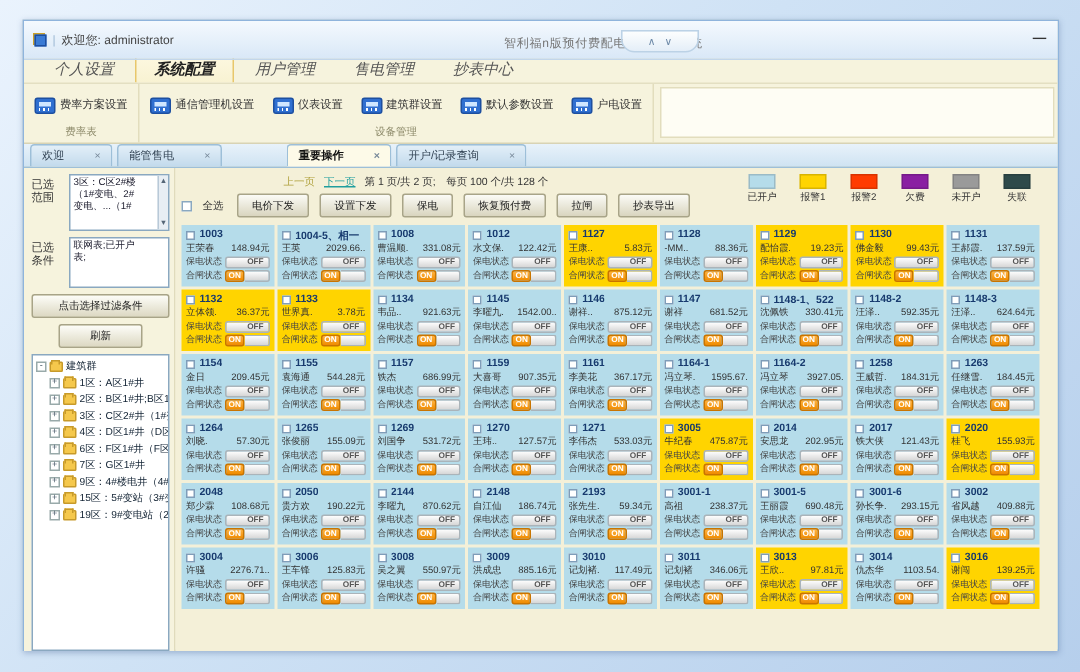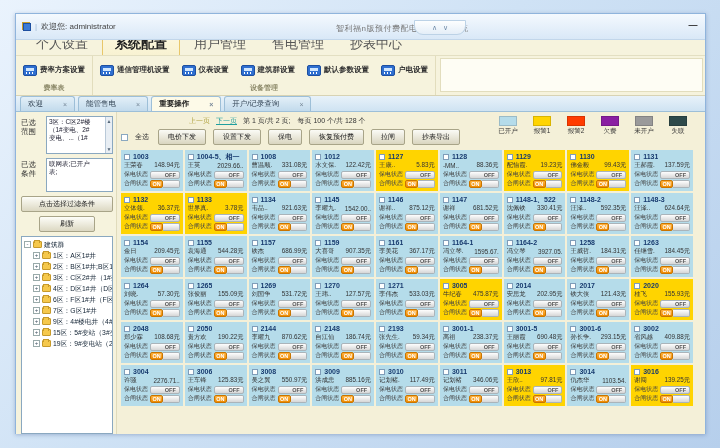--- a/index.html
+++ b/index.html
@@ -21,44 +21,44 @@
   .wtitle { position:absolute; left:320px; top:9px; font-size:8px; color:#777; letter-spacing:.5px; }
   .collapse-pill { position:absolute; left:398px; top:6px; width:52px; height:15px;
     border:1px solid #bcd2e6; border-radius:0 0 9px 9px; background:linear-gradient(#fdfefe,#e4eef8);
     display:flex; align-items:center; justify-content:center; gap:6px; font-size:7px; color:#6e8aa8; }
   .minbtn { position:absolute; right:4px; top:6px; width:16px; height:12px; font-size:9px; line-height:10px;
     text-align:center; color:#333; font-weight:bold; }
 
   
   .ribbontabs { height:16px; background:#f6f3dd; border-bottom:1px solid #e3dfc2;
     display:flex; align-items:flex-end; padding-left:8px; gap:2px; }
-  .rtab { font-size:13px; color:#555; padding:2px 12px 2px; }
+  .rtab { font-size:10px; color:#555; padding:2px 12px 2px;font-style:italic; }
   .rtab.active { font-weight:bold; color:#222; background:linear-gradient(#fdf8e0,#f8f2d2);
     border:1px solid #e8c76a; border-bottom:none; border-radius:2px 2px 0 0;margin-top:29px; }
 
   
-  .ribbon { height:40px; display:flex; background:#f6f3dd; border-bottom:1px solid #d8d3b4;font-weight:bold; }
+  .ribbon { height:40px; display:flex; background:#f6f3dd; border-bottom:1px solid #d8d3b4; }
   .rgroup { display:flex; flex-direction:column; border-right:1px solid #e2ddbd; padding:2px 4px 0; }
   .rbtns { flex:1; display:flex; align-items:center; gap:6px; }
   .rbtn { display:flex; align-items:center; gap:3px; padding:2px 3px; border-radius:2px; }
   .mon { width:14px; height:11px; background:#2f6fd0; border:1px solid #1d4fa0; border-radius:2px; position:relative; flex:0 0 auto; }
   .mon:before { content:""; position:absolute; left:2px; top:2px; right:2px; bottom:4px; background:#cfe6ff; }
   .mon:after { content:""; position:absolute; left:2px; bottom:1px; right:2px; height:2px;
     background:repeating-linear-gradient(90deg,#fff 0 1px,transparent 1px 3px); }
   .rbl { font-size:7.5px; color:#333; white-space:nowrap; }
   .glabel { text-align:center; font-size:7px; color:#8d8a6a; padding:1px 0 2px; }
   .rblank { flex:1; margin:2px 2px 3px 4px; background:#fefdf4; border:1px solid #e2ddbd; }
 
   
   .doctabs { height:16px; background:linear-gradient(#e8f2fa,#cfe3f2); border-bottom:1px solid #9dbfd8;
     display:flex; align-items:flex-end; padding-left:4px; gap:3px; }
   .dtab { display:flex; align-items:center; gap:20px; font-size:7.5px; color:#345;
     background:linear-gradient(#e3eff8,#c2daec); border:1px solid #9dbfd8; border-bottom:none;
     border-radius:3px 3px 0 0; padding:2px 7px; }
-  .dtab.active { background:#fdfae8; font-weight:bold; color:#111; }
+  .dtab.active { background:#fdfae8; font-weight:bold; color:#111;margin-left:40px; }
   .dtab .x { font-size:7px; color:#789; }
 
   
   .appbody { display:flex; height:322px; }
   .leftpanel { width:101px; padding:4px 3px 0 5px; background:#f6f3dd; border-right:1px solid #e0dbbc; }
   .lrow { display:flex; gap:3px; margin-bottom:4px; }
   .llabel { width:22px; font-size:7.5px; color:#333; line-height:9px; padding-top:2px; }
   .listbox { flex:1; background:#fff; border:1px solid #8aa8c0; height:38px; position:relative;
     font-size:6.5px; color:#223; padding:1px 8px 1px 2px; overflow:hidden; line-height:8px; }
   .listbox.small { height:34px; }

